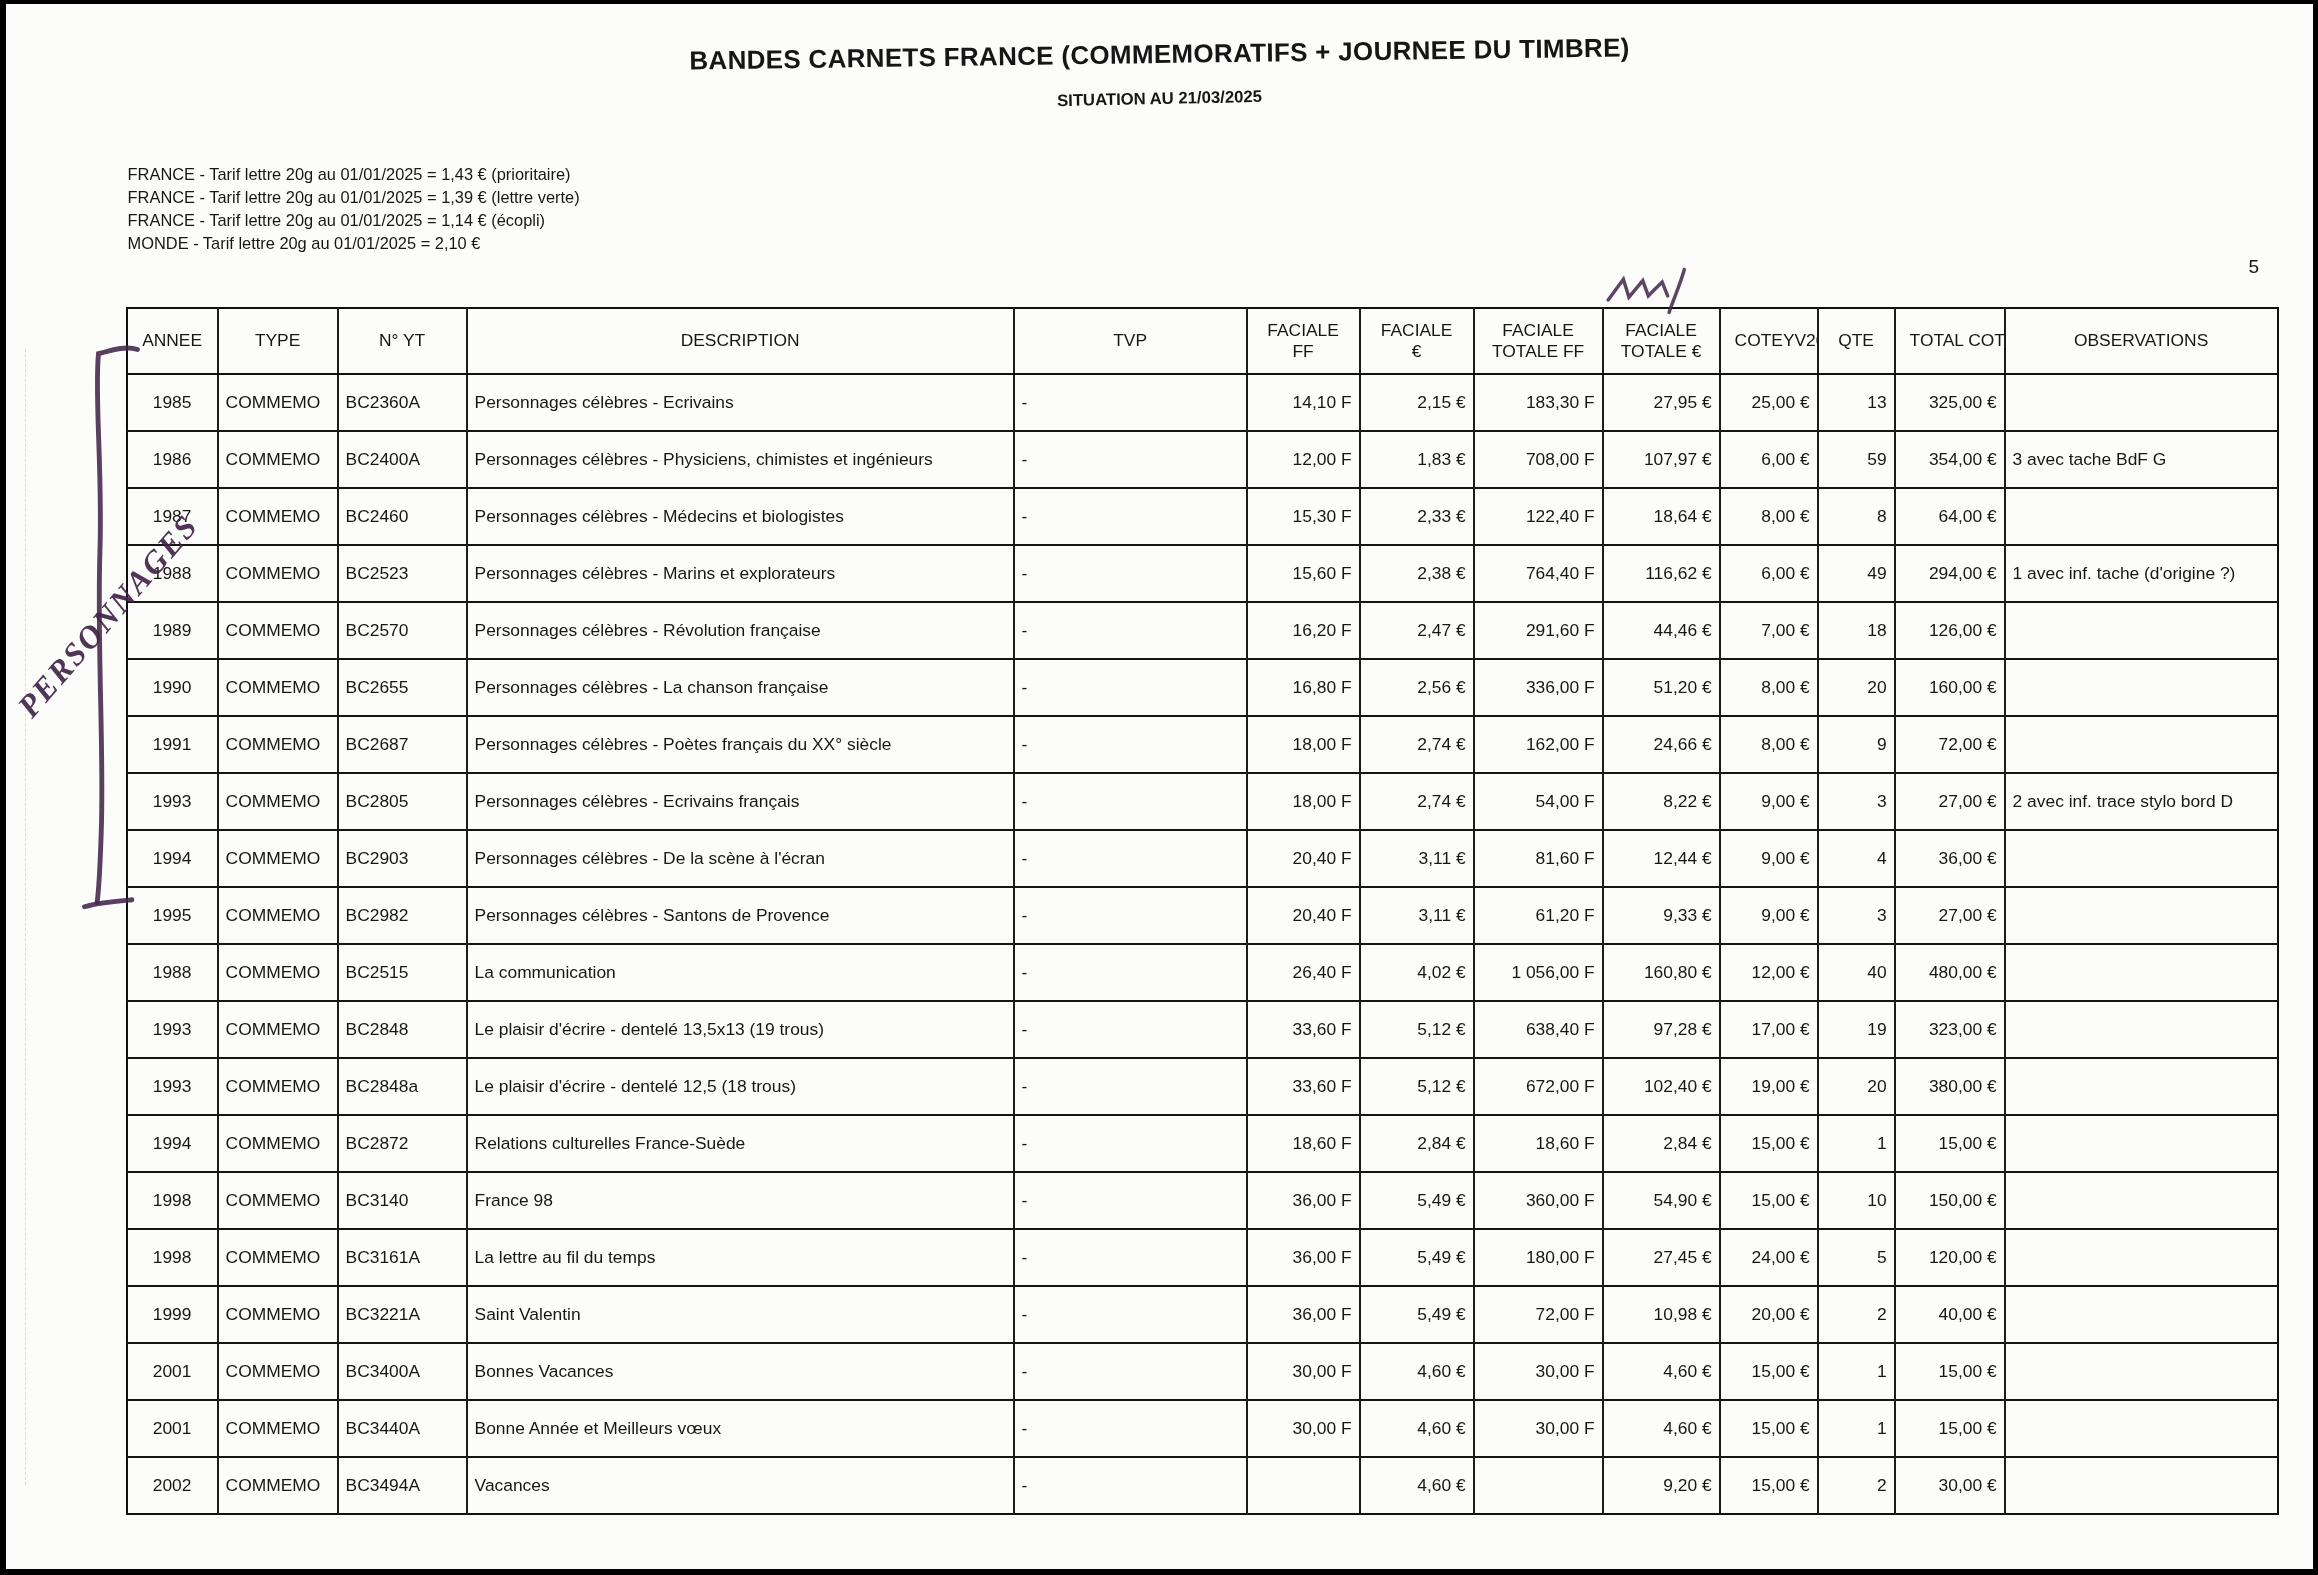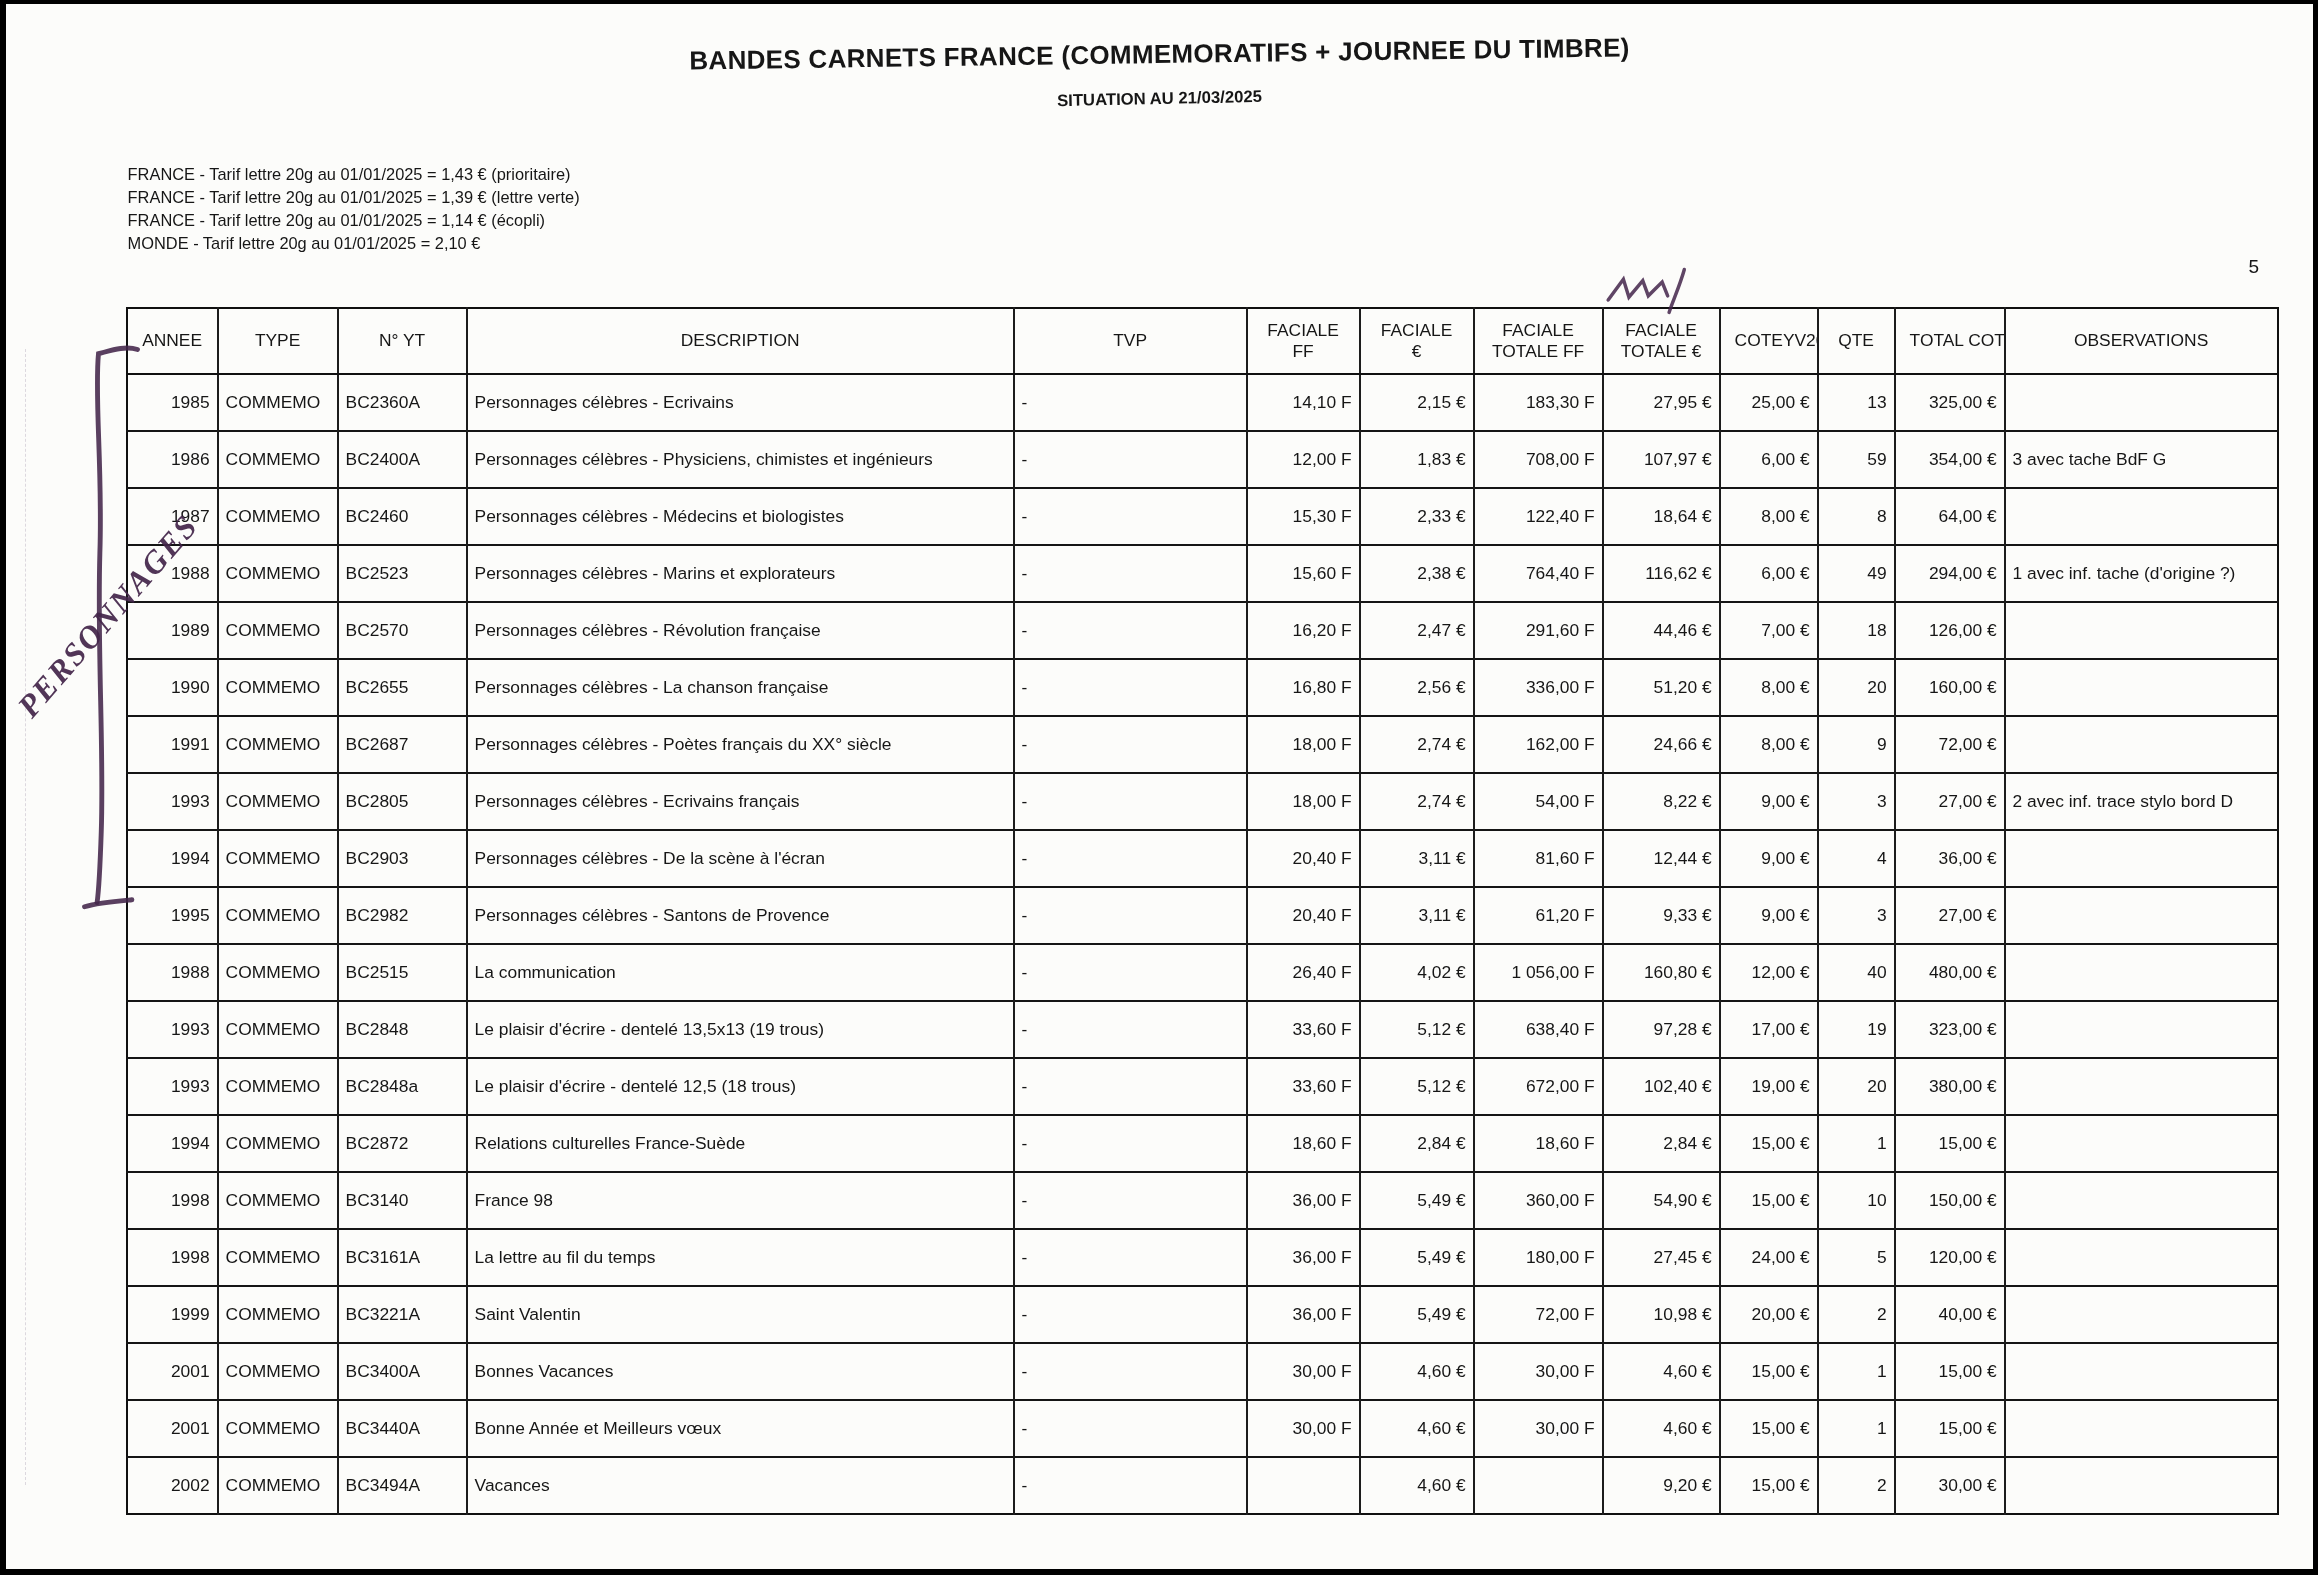--- a/index.html
+++ b/index.html
@@ -16,21 +16,21 @@
 
   table.inv{position:absolute;left:120px;top:303px;width:2150px;border-collapse:collapse;
             table-layout:fixed;border:2.8px solid #101010;padding-left:21px;}
   table.inv th{font-weight:normal;font-size:17.4px;text-align:center;height:64px;
                border-left:2.1px solid #1c1c1c;border-bottom:2.8px solid #101010;
                padding:0 14px;line-height:21px;overflow:hidden;}
   table.inv th:first-child{border-left:none;}
   table.inv td{height:55px;font-size:17.4px;border-left:2.1px solid #1c1c1c;border-top:2.8px solid #151515;
                padding:0 7px;overflow:hidden;white-space:nowrap;vertical-align:middle;}
   table.inv td:first-child{border-left:none;}
-  td.c0{text-align:right;}
+  td.c0{text-align:center;}
   td.c1,td.c2,td.c3,td.c12{text-align:left;}
   td.c4{text-align:left;padding-left:8.4px;}
   td.c5,td.c6,td.c7,td.c8,td.c9,td.c10,td.c11{text-align:right;padding-right:9px;}
   th.narrow{font-size:16.7px;padding:0 2.8px;white-space:nowrap;}
   .hand-label{position:absolute;left:-24px;top:598px;width:244px;text-align:center;
               font-family:"Liberation Serif",serif;font-style:italic;font-weight:bold;
               font-size:32px;letter-spacing:2.1px;color:#43254a;opacity:.92;
               transform:rotate(-49deg);}
   .svg-overlay{position:absolute;pointer-events:none;}
   .dotline{position:absolute;left:19.5px;top:345px;height:1136px;width:0;

